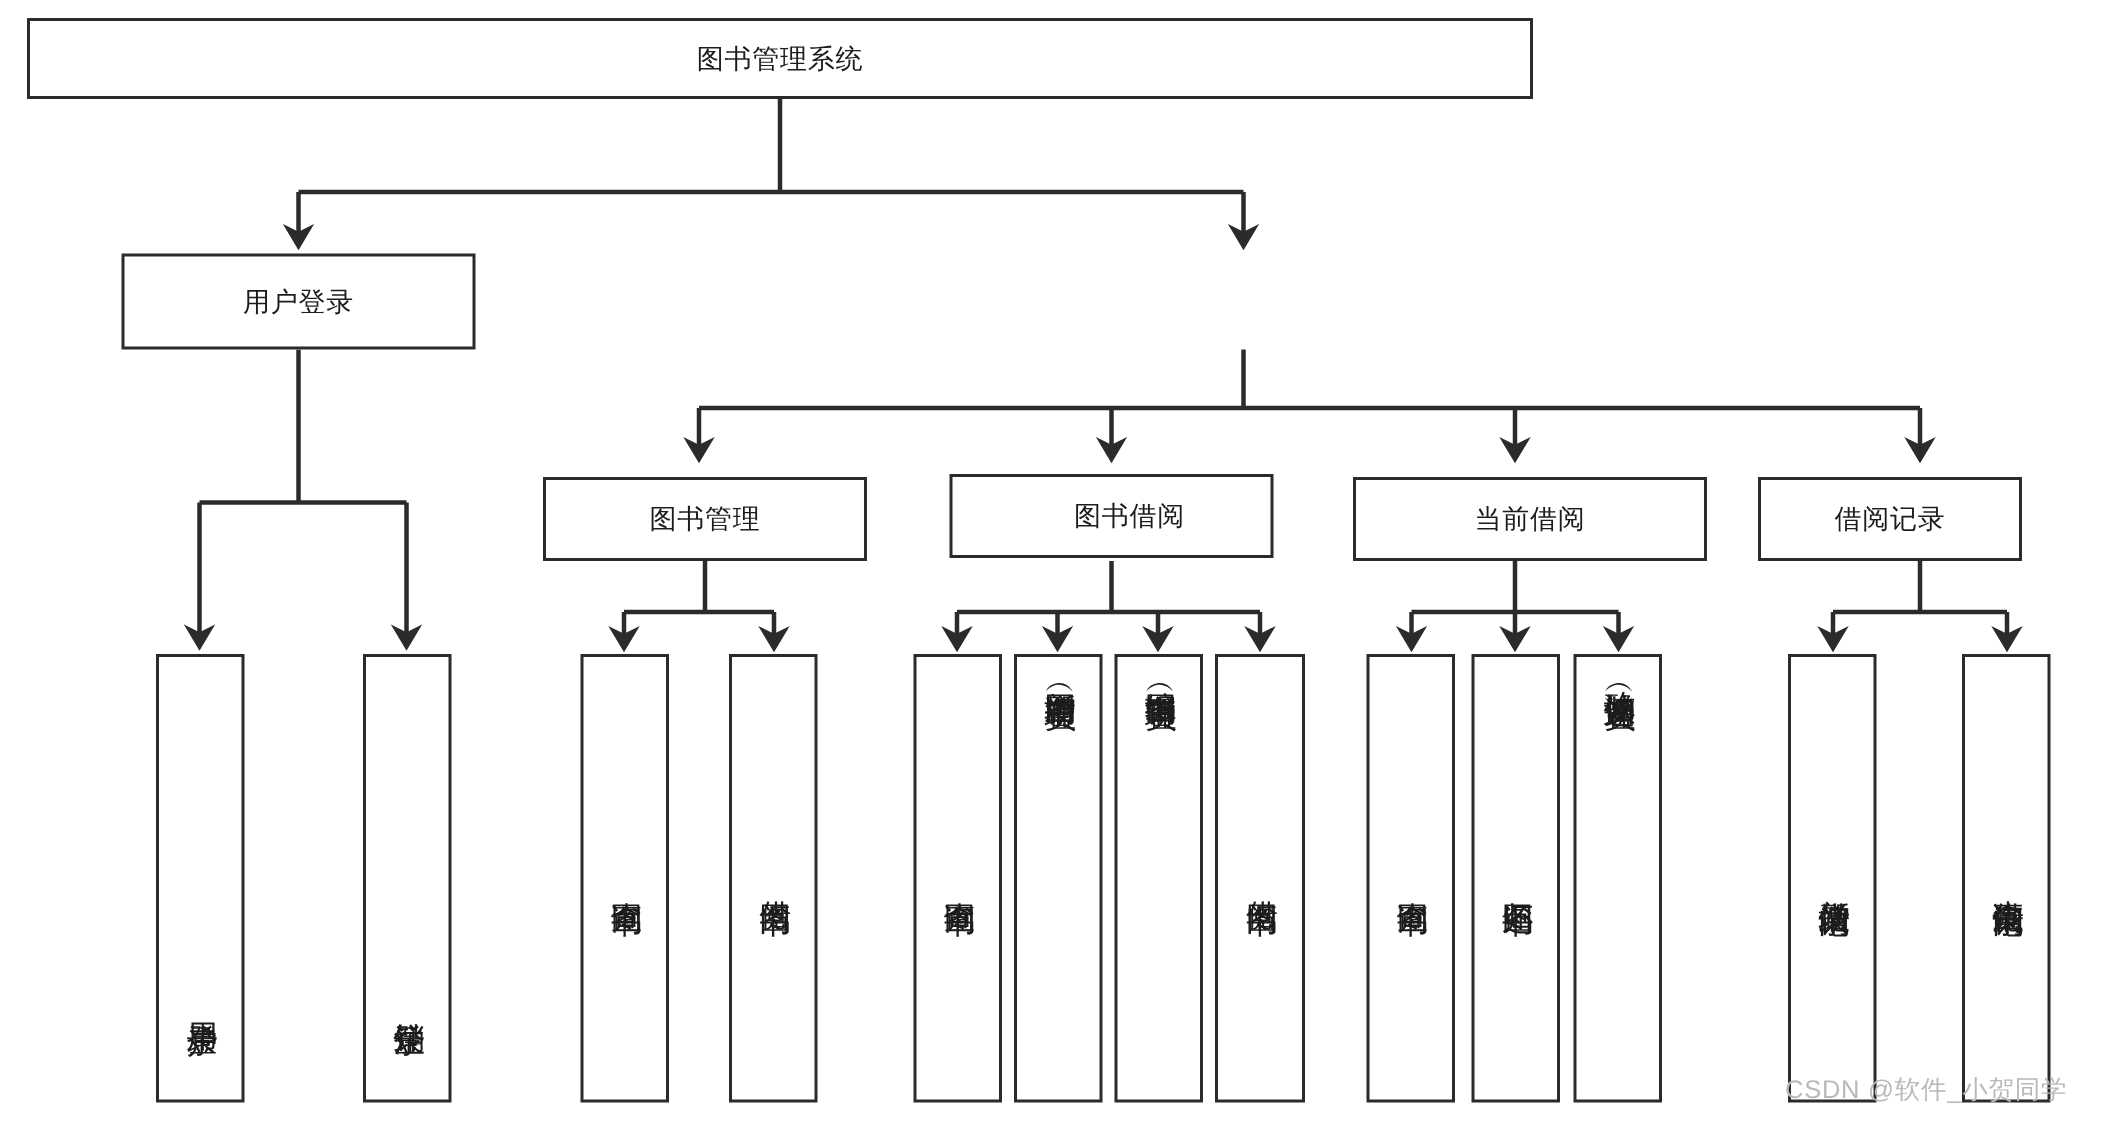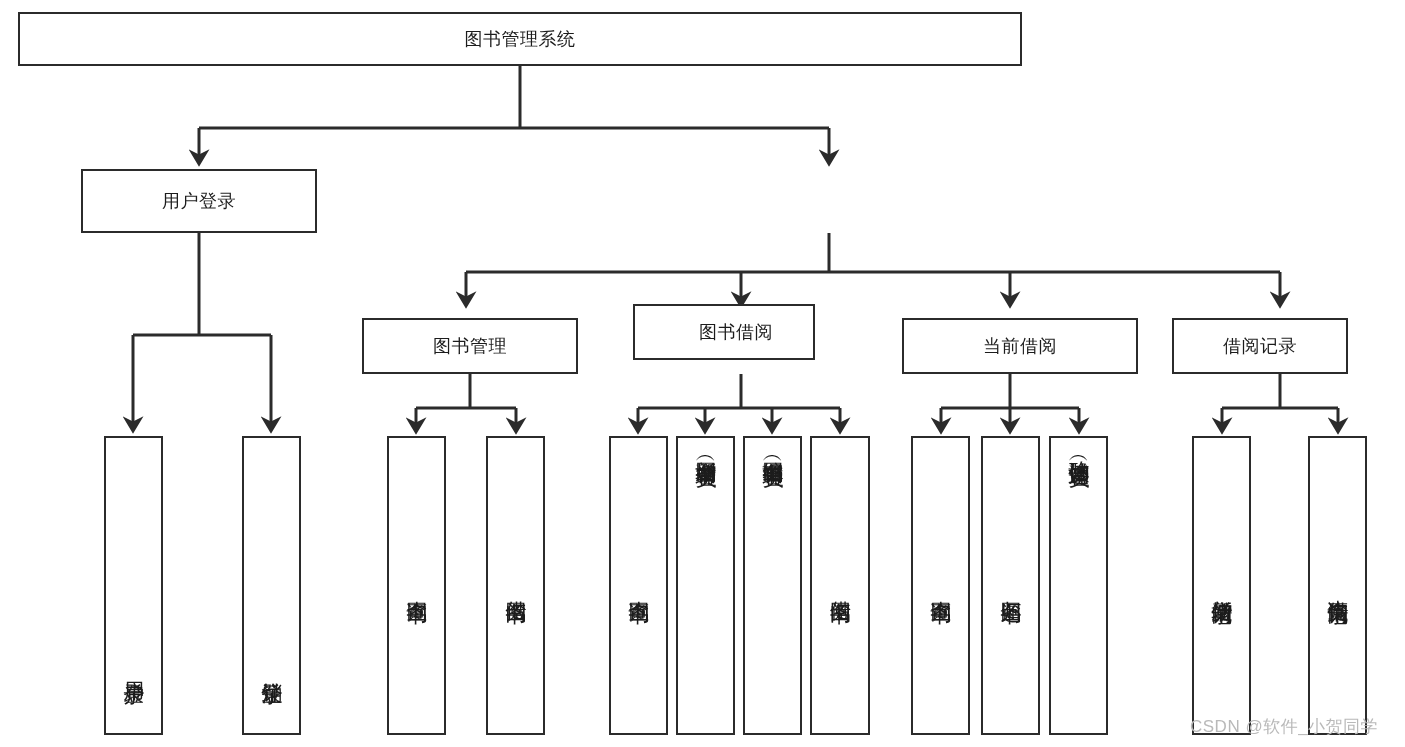--- a/index.html
+++ b/index.html
@@ -81,21 +81,21 @@
     <span class="label">图书管理系统</span>
   </div>
 
   <div class="node" style="left:81px;top:169px;width:236px;height:64px;">
     <span class="label">用户登录</span>
   </div>
 
   <div class="node" style="left:362px;top:318px;width:216px;height:56px;">
     <span class="label">图书管理</span>
   </div>
-  <div class="node" style="left:633px;top:304px;width:182px;height:56px;padding-left:24px;">
+  <div class="node" style="left:633px;top:316px;width:216px;height:56px;padding-left:24px;">
     <span class="label">图书借阅</span>
   </div>
   <div class="node" style="left:902px;top:318px;width:236px;height:56px;">
     <span class="label">当前借阅</span>
   </div>
   <div class="node" style="left:1172px;top:318px;width:176px;height:56px;">
     <span class="label">借阅记录</span>
   </div>
 
   <div class="node leaf anchor-bottom" style="left:104px;top:436px;width:59px;height:299px;padding-bottom:64px;">

